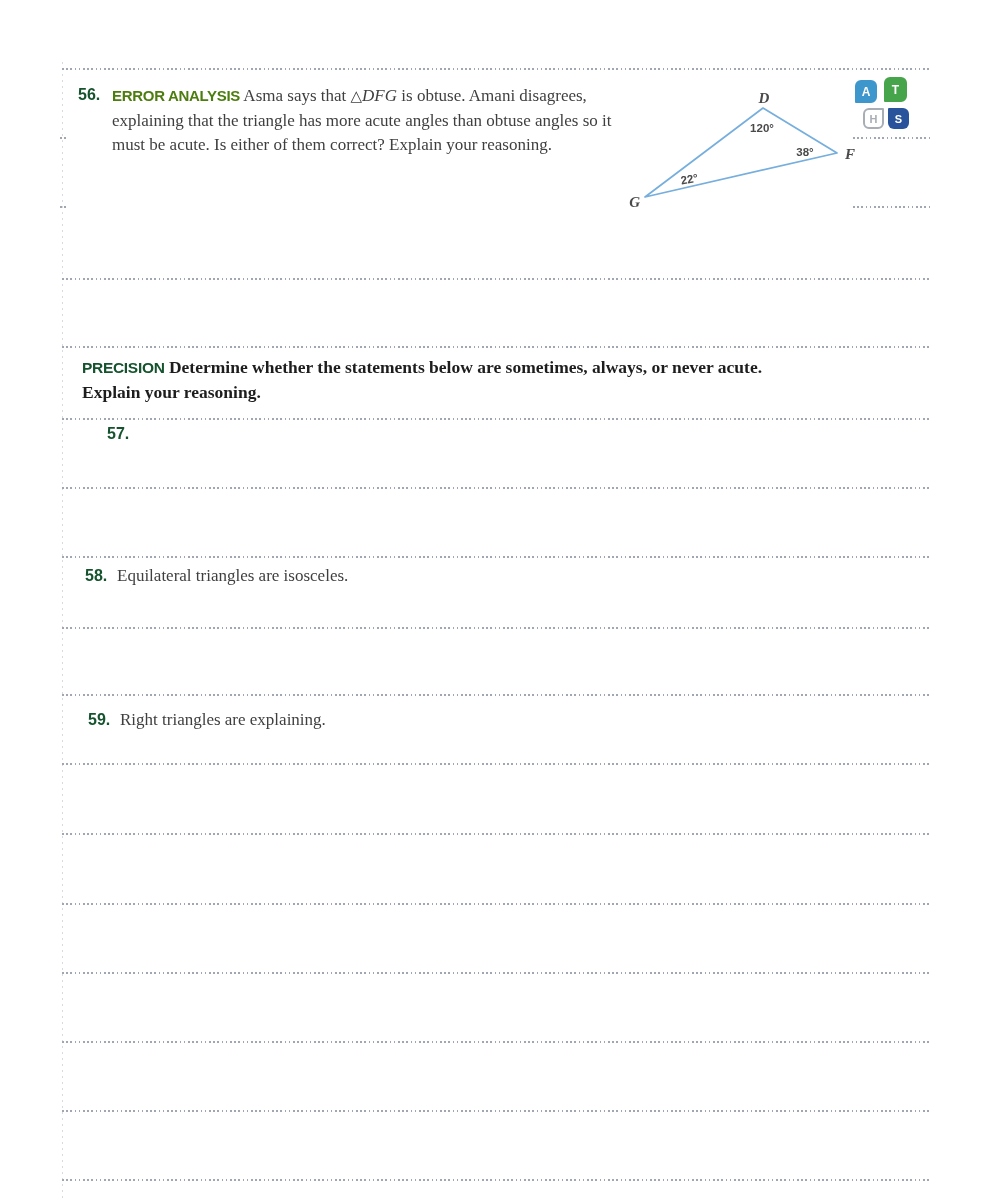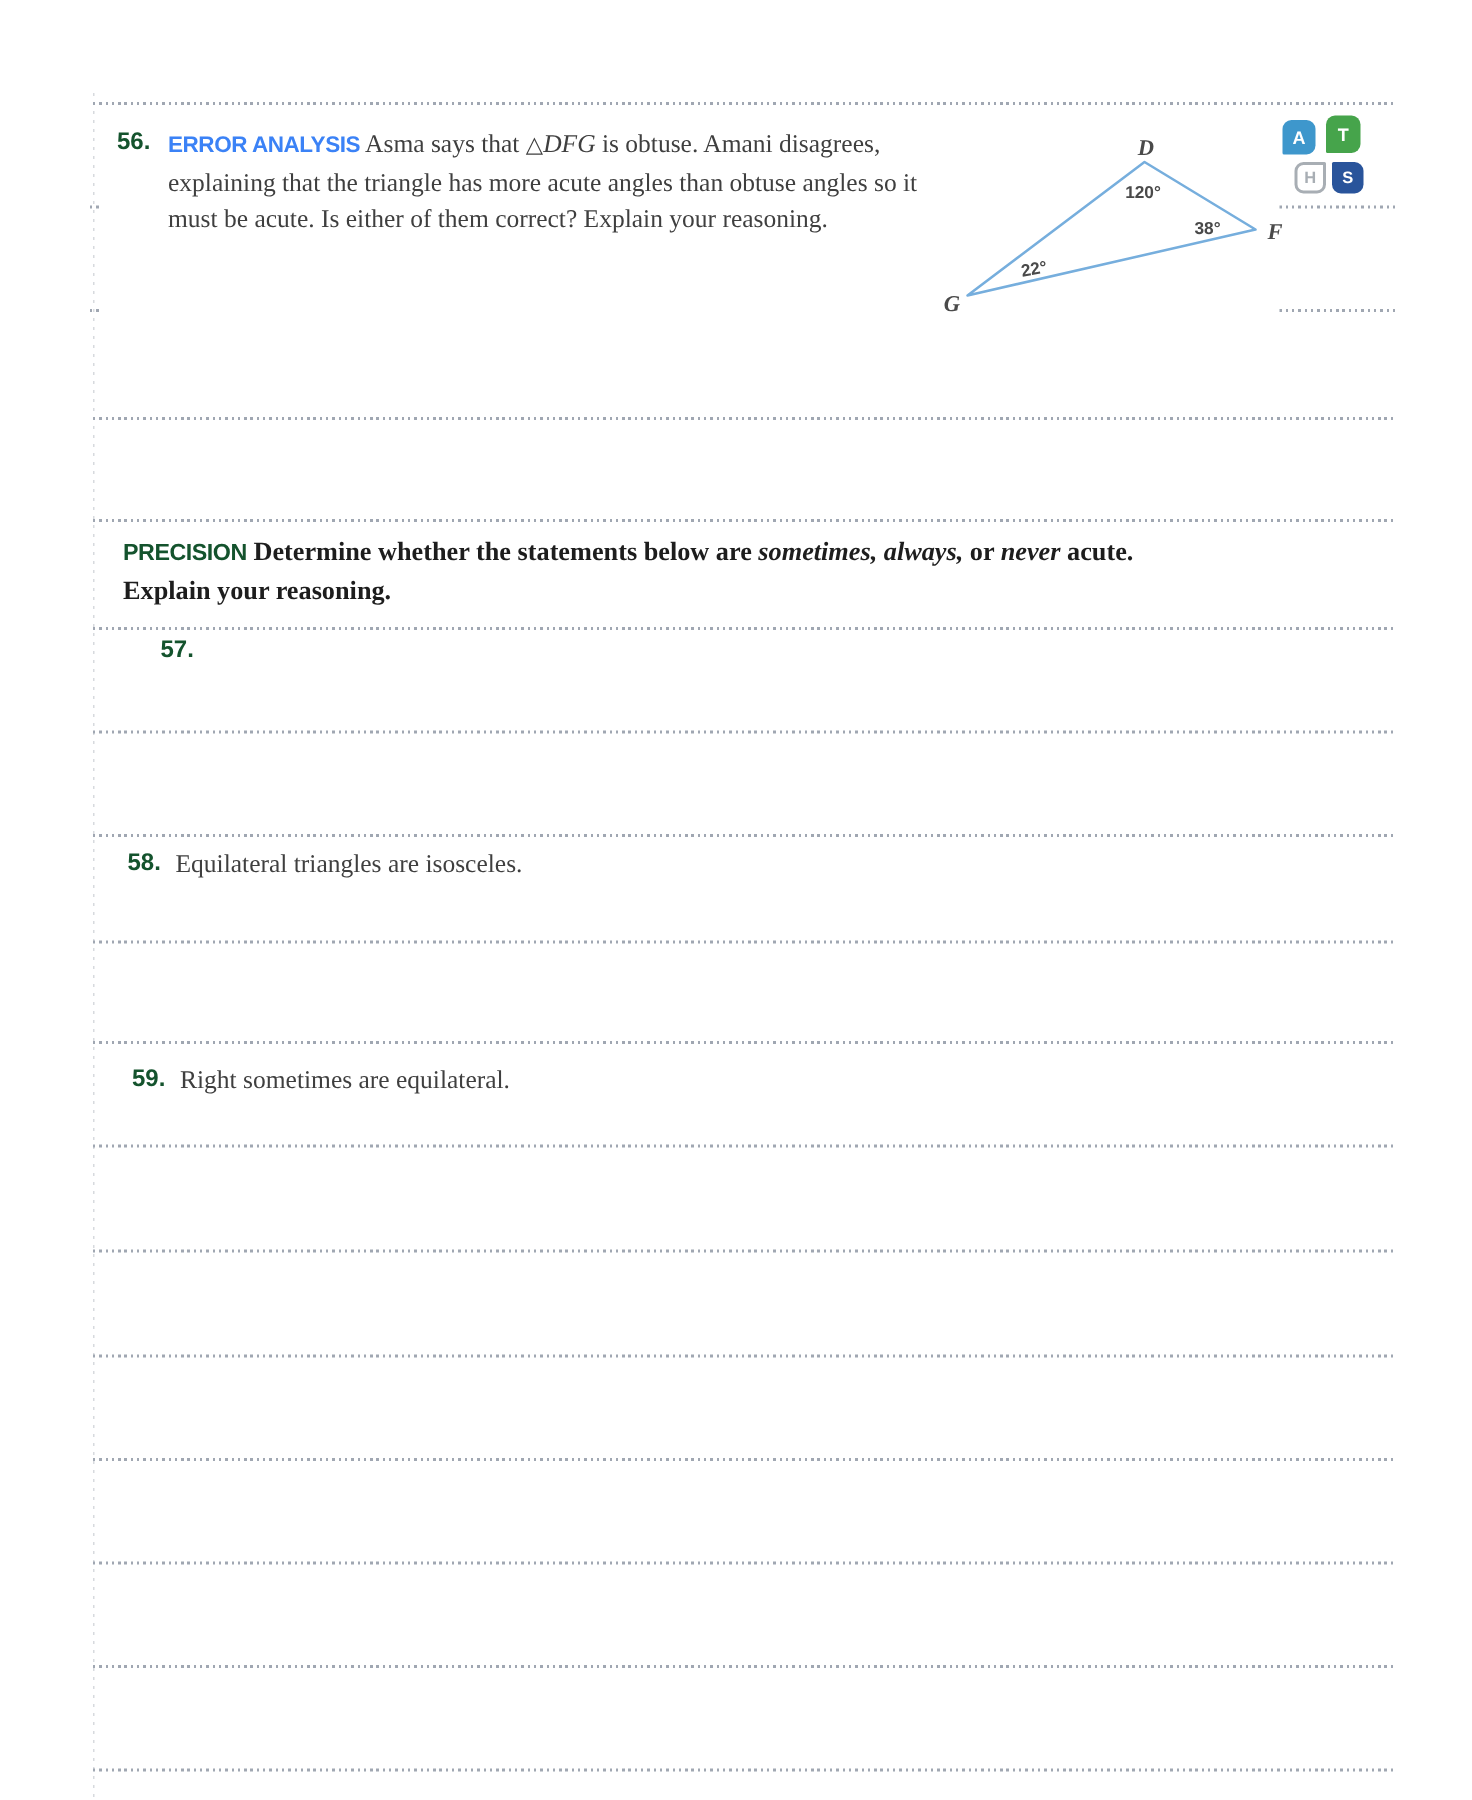--- a/index.html
+++ b/index.html
@@ -41,21 +41,21 @@
     font-size: 17px;
     line-height: 24.5px;
     color: #3f3f3f;
   }
   .tag {
     font-family: "Liberation Sans", sans-serif;
     font-weight: bold;
     font-size: 15px;
     letter-spacing: -0.3px;
   }
-  .tag-blue  { color: #3b82f6; }
+  .tag-blue  { color: #4d7c0f; }
   .tag-red   { color: #14532d; }
   .it  { font-style: italic; }
   .tri-sym { font-family: "DejaVu Sans", sans-serif; font-size: 15px; }
 
   
   .figure { position: absolute; left: 615px; top: 82px; }
   .vertex-label {
     font-family: "Liberation Serif", serif;
     font-weight: bold;
     font-style: italic;
@@ -89,21 +89,21 @@
   .precision {
     position: absolute;
     left: 82px; top: 355px;
     width: 862px;
     font-size: 17.5px;
     line-height: 25px;
     font-weight: bold;
     color: #1d1d1d;
   }
   .precision .tag { font-size: 15.5px; }
-  .bi { font-style: italic; }
+  .bi { }
 
   
   .statement {
     position: absolute;
     font-size: 17px;
     color: #3f3f3f;
   }
 </style>
 </head>
 <body>
@@ -160,15 +160,15 @@
     <span>Determine whether the statements below are </span><span class="bi">sometimes,</span><span> </span><span class="bi">always,</span><span> or </span><span class="bi">never</span><span> acute.</span><br>
     <span>Explain your reasoning.</span>
   </p>
 
   <div class="prob-number" style="left:85px; top:425px;margin-left:22px;">57.</div>
 
   <div class="prob-number" style="left:85px; top:567px;">58.</div>
   <div class="statement" style="left:117px; top:566px;">Equilateral triangles are isosceles.</div>
 
   <div class="prob-number" style="left:88px; top:711px;">59.</div>
-  <div class="statement" style="left:120px; top:710px;">Right sometimes are equilateral.</div>
+  <div class="statement" style="left:120px; top:710px;">Right triangles are explaining.</div>
 
 </div>
 
 </body></html>

